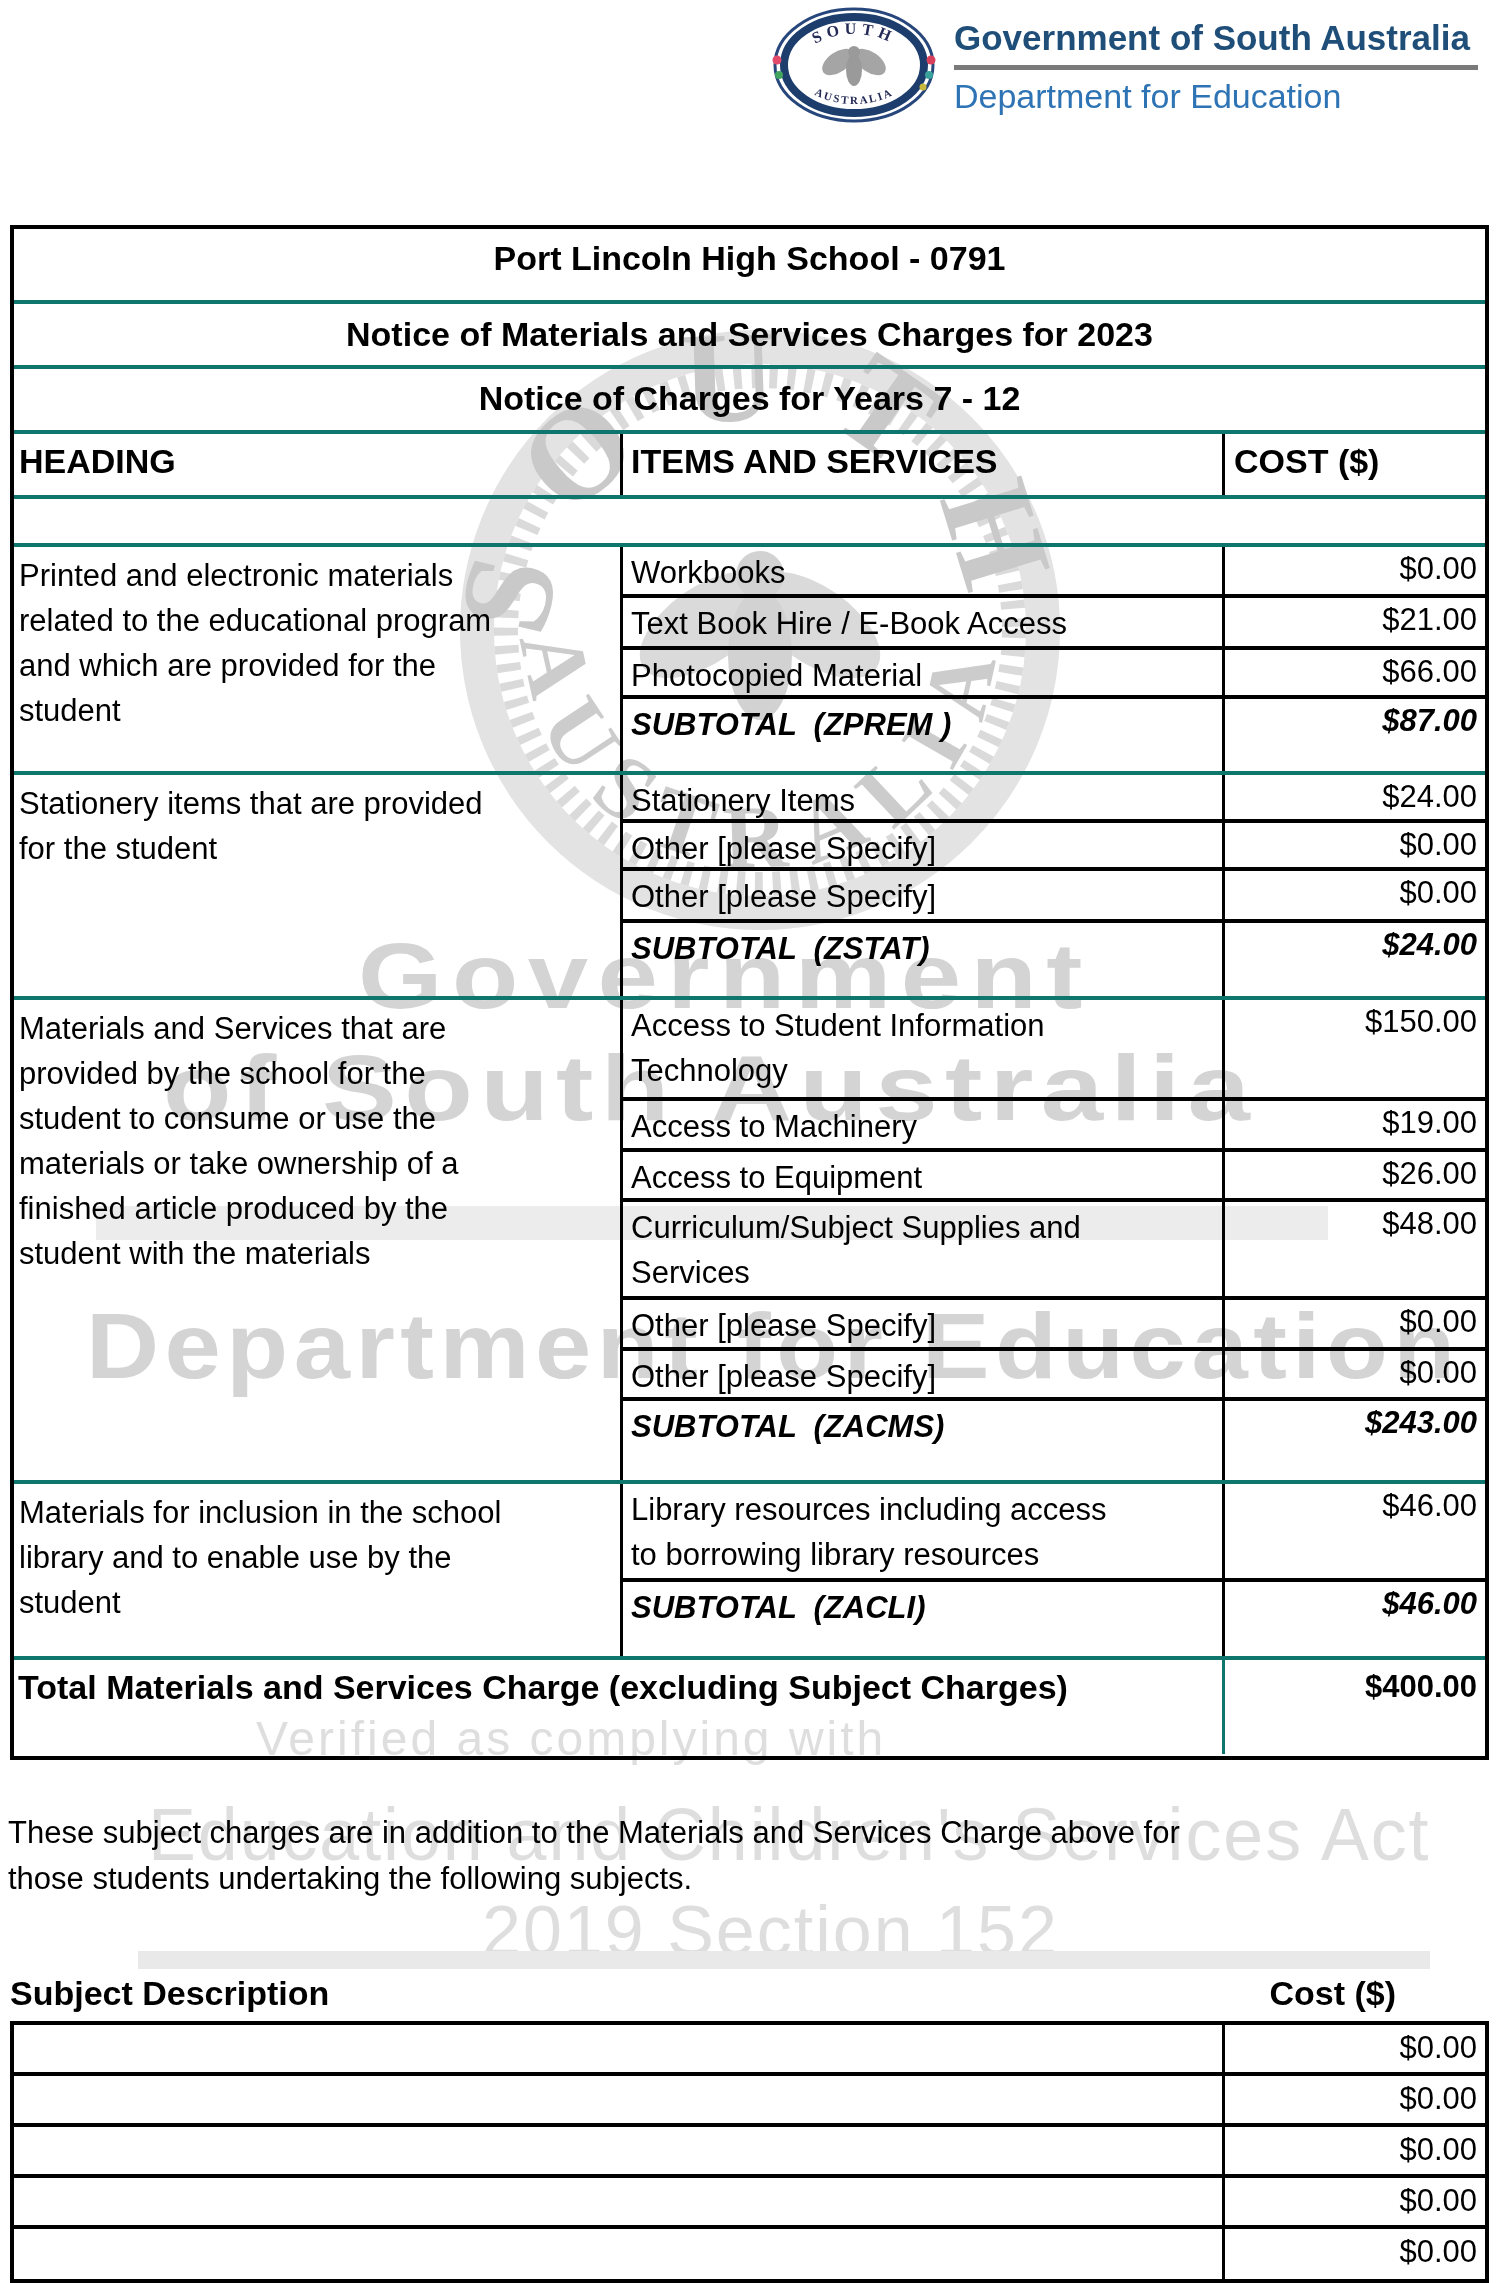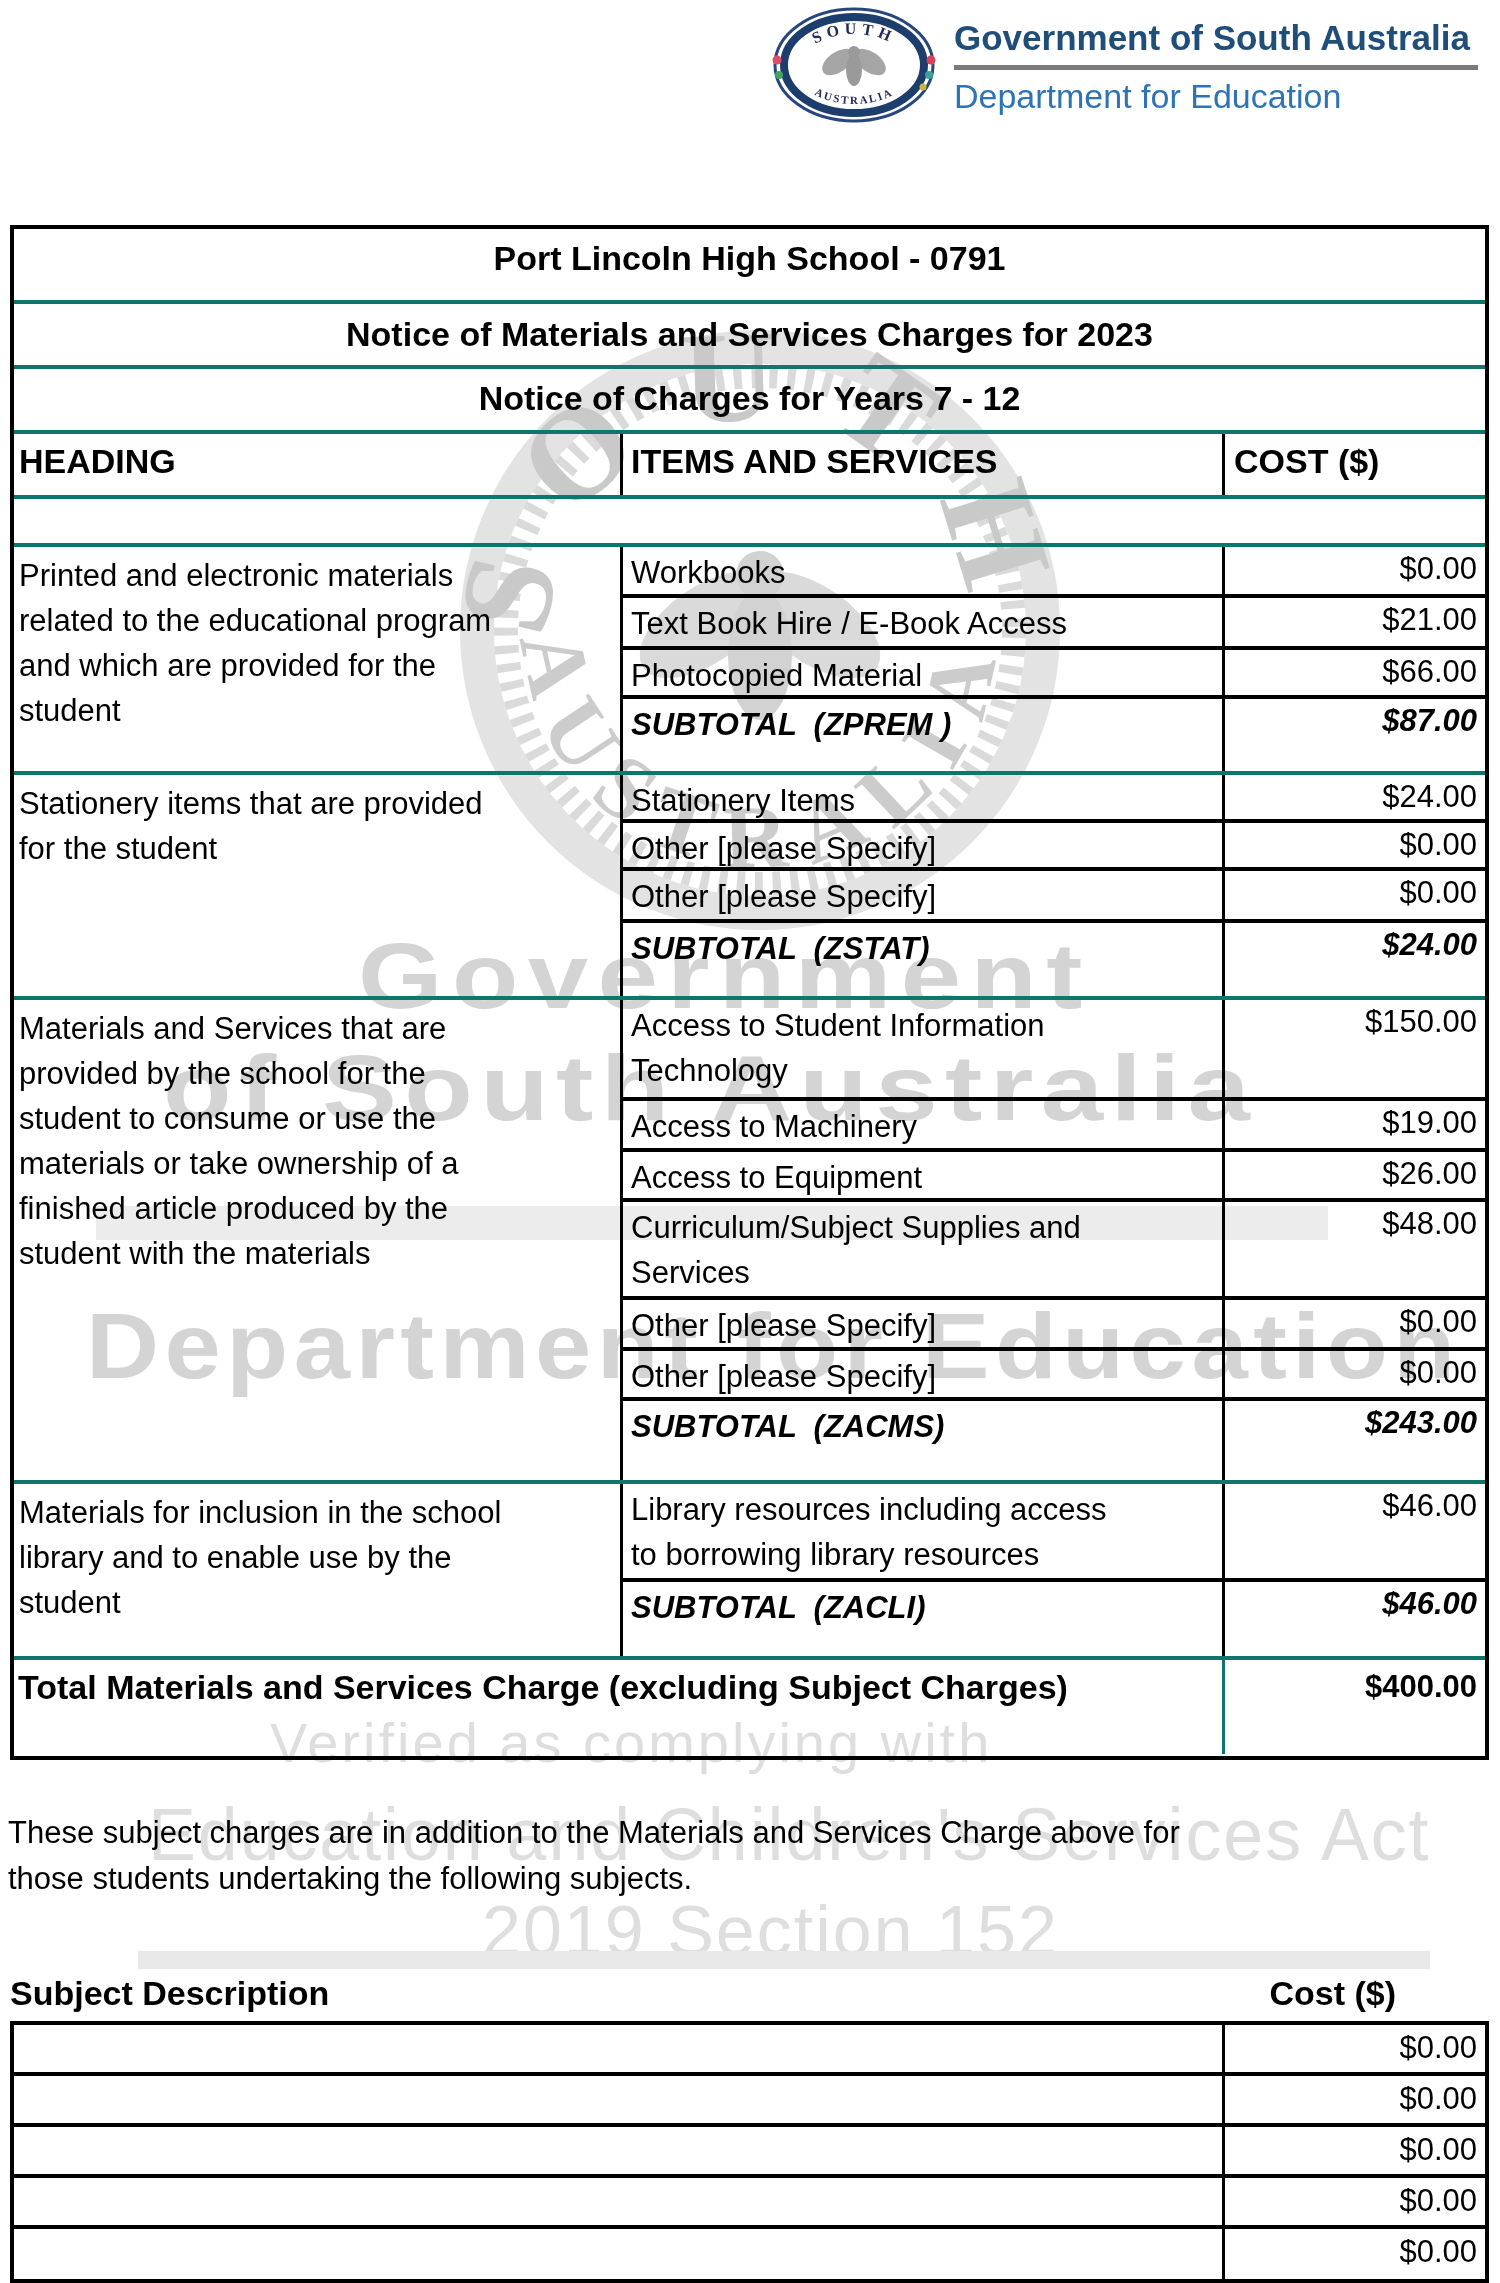--- a/index.html
+++ b/index.html
@@ -98,21 +98,21 @@
       <ellipse cx="305" cy="330" rx="32" ry="65" fill="#d2d2d2"></ellipse>
       <circle cx="305" cy="250" r="24" fill="#d2d2d2"></circle>
     </g>
   </svg>
 
   <div class="wm" style="left:358px; top:930px; font-size:92px; letter-spacing:8px; transform:scaleX(1.18);">Government</div>
   <div class="wm" style="left:163px; top:1042px; font-size:92px; letter-spacing:6px; transform:scaleX(1.22);">of South Australia</div>
   <div class="wmbar" style="left:96px; top:1206px; width:1232px; height:34px; background:#ececec;"></div>
   <div class="wm" style="left:86px; top:1300px; font-size:92px; letter-spacing:5px; transform:scaleX(1.10);">Department for Education</div>
 
-  <div class="wm wm-thin" style="left:270px; top:1715px; font-size:56px; letter-spacing:3px;">Verified as complying with</div>
+  <div class="wm wm-thin" style="left:256px; top:1715px; font-size:48px; letter-spacing:3px;">Verified as complying with</div>
   <div class="wm wm-thin" style="left:148px; top:1798px; font-size:74px; letter-spacing:2px; transform:scaleX(0.97);">Education and Children's Services Act</div>
   <div class="wm wm-thin" style="left:482px; top:1896px; font-size:70px; letter-spacing:2px;">2019 Section 152</div>
   <div class="wmbar" style="left:138px; top:1951px; width:1292px; height:18px; background:#e9e9e9;"></div>
 
   <div class="logo">
     <svg width="168" height="122" viewBox="0 0 168 122">
       <ellipse cx="84" cy="61" rx="79" ry="56" fill="#ffffff" stroke="#27477c" stroke-width="3"></ellipse>
       <ellipse cx="84" cy="61" rx="70" ry="48" fill="#ffffff" stroke="#1d3e6d" stroke-width="8"></ellipse>
       <path id="emb-top" d="M 28 66 A 56 36 0 0 1 140 66" fill="none"></path>
       <path id="emb-bot" d="M 20 56 A 64 44 0 0 0 148 56" fill="none"></path>

